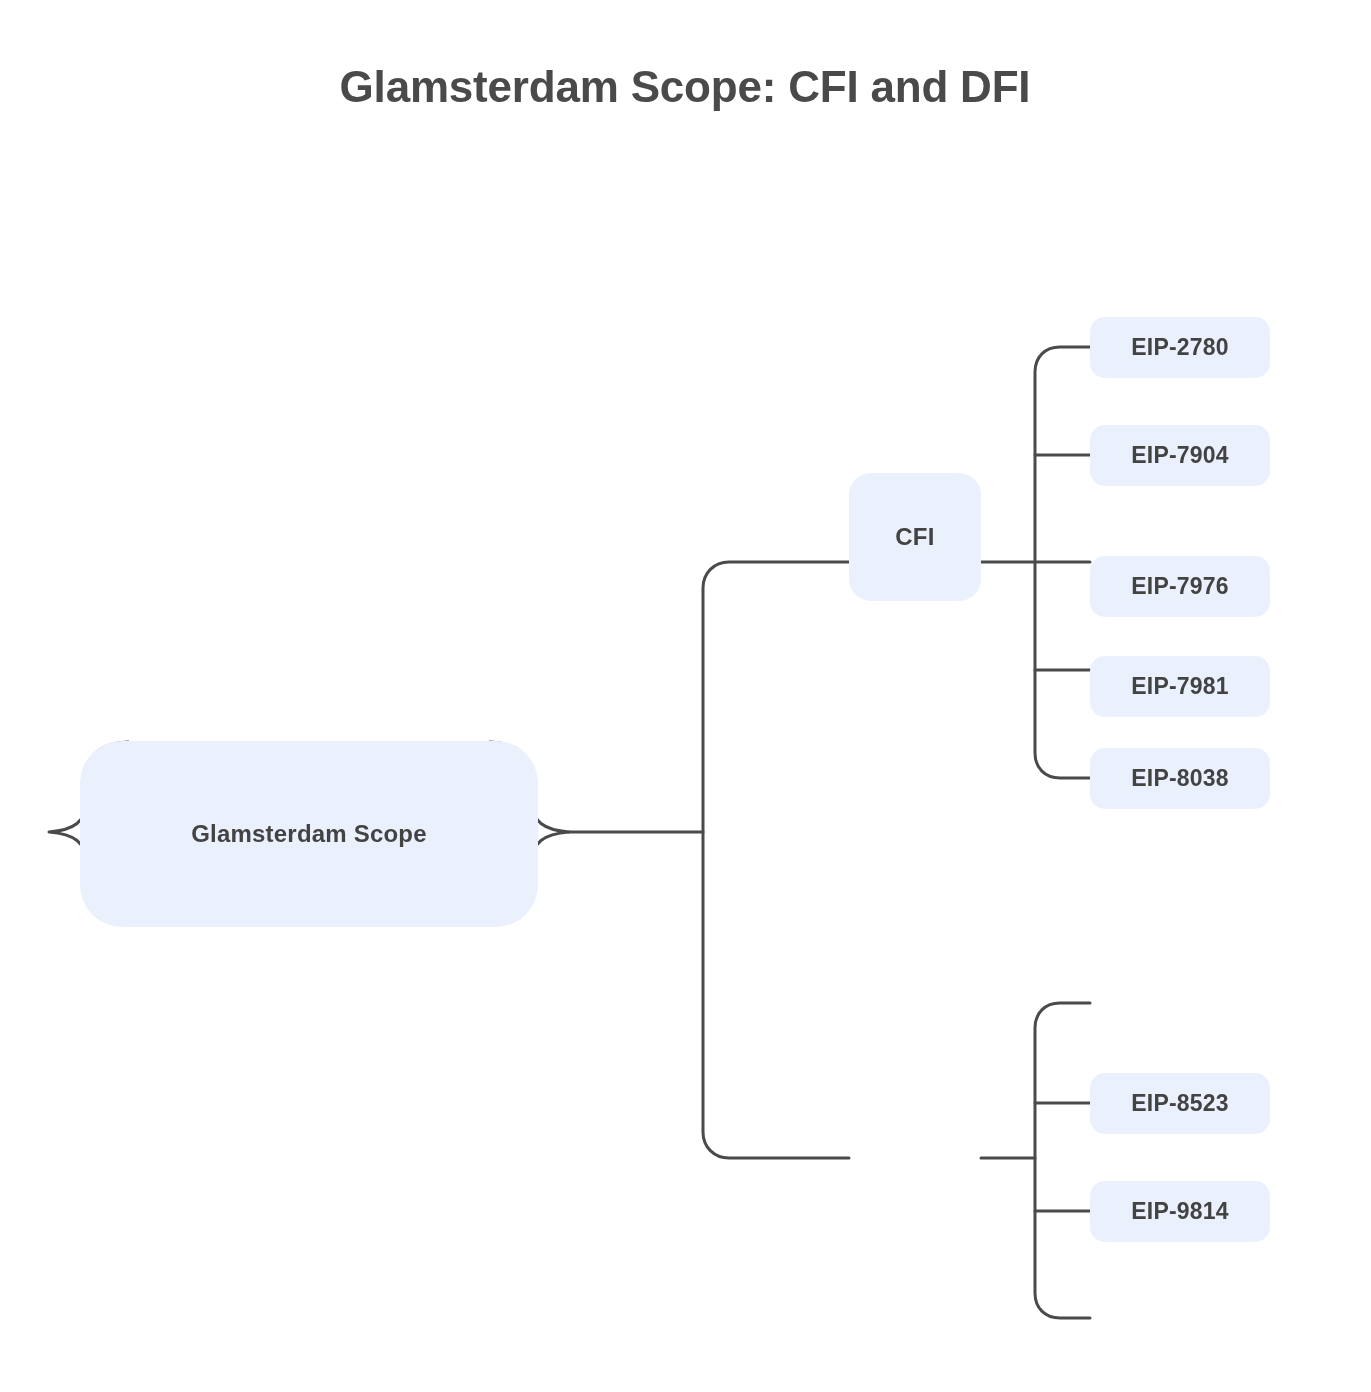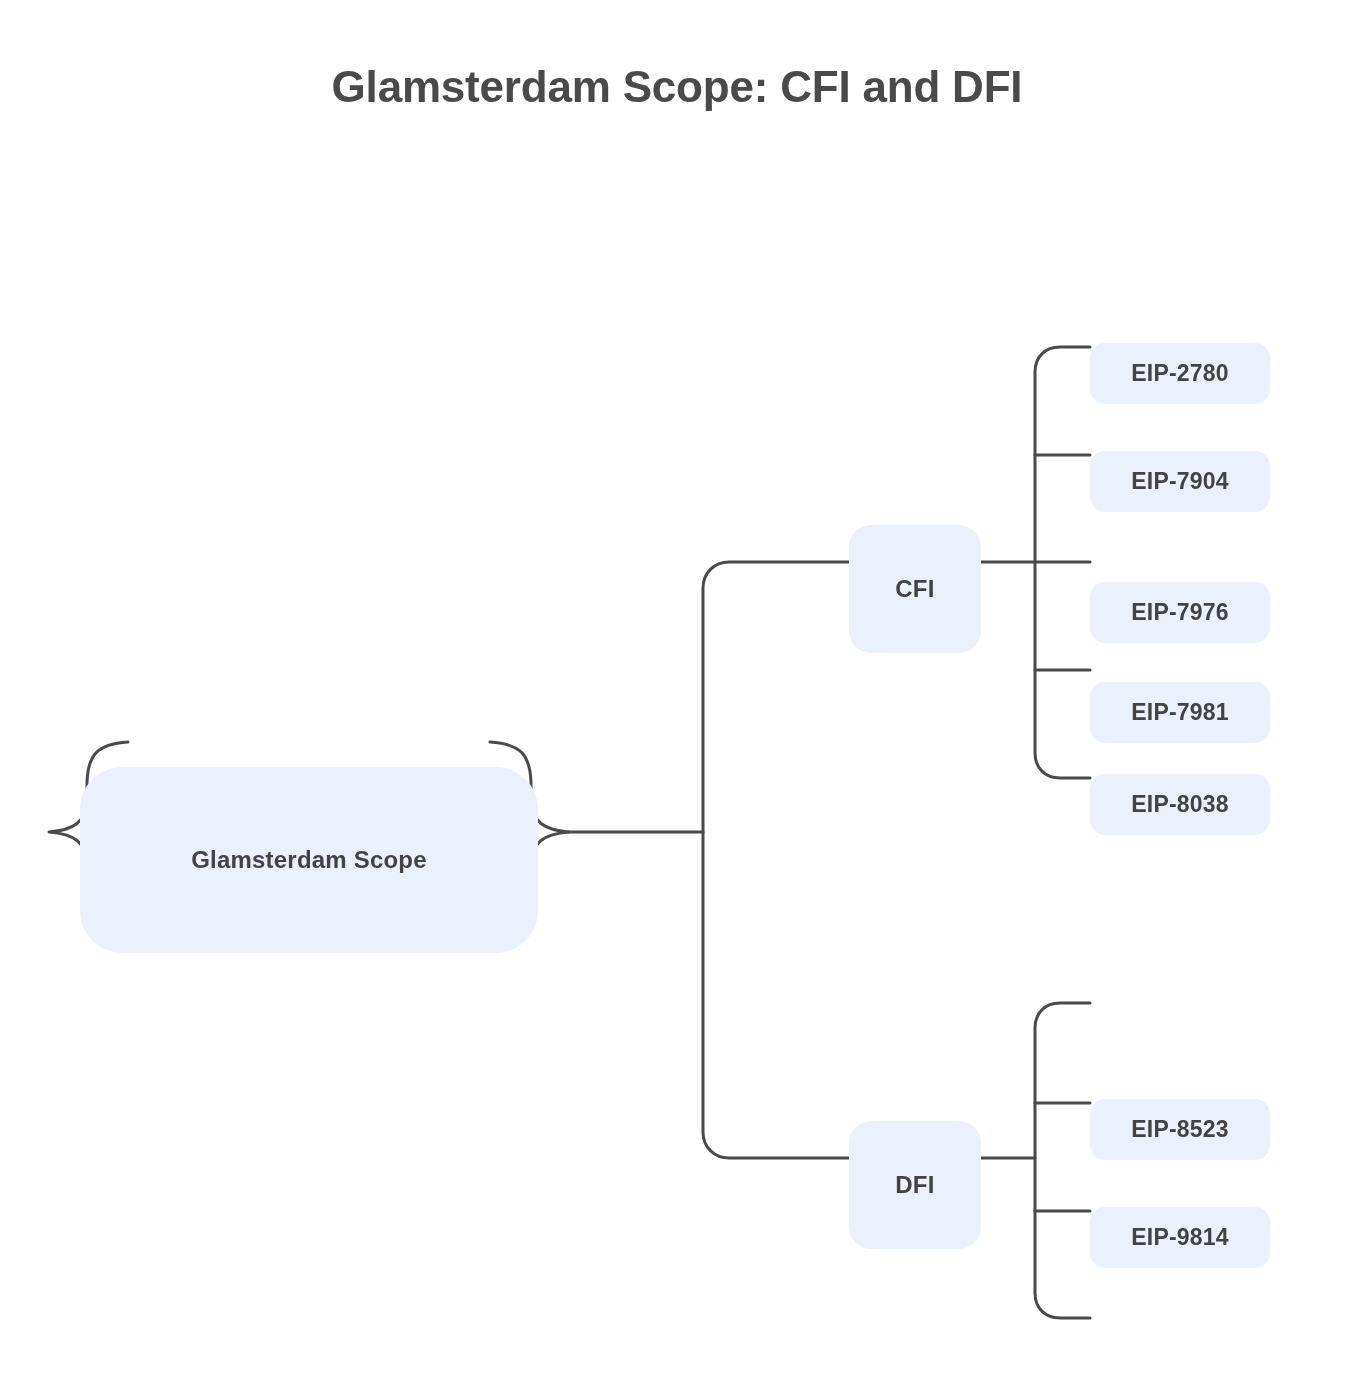--- a/index.html
+++ b/index.html
@@ -19,21 +19,21 @@
   #canvas {
     position: relative;
     width: 1371px;
     height: 1392px;
     background: #ffffff;
   }
 
   
   .diagram-title {
     position: absolute;
-    left: 0;
+    left: 8px;
     top: 62px;
     width: 1354px;
     text-align: center;
     font-family: "Liberation Sans", sans-serif;
     font-size: 44px;
     font-weight: bold;
     color: #4a4a4a;
     letter-spacing: -0.2px;
     white-space: nowrap;
   }
@@ -53,21 +53,20 @@
     position: absolute;
     box-sizing: border-box;
     display: flex;
     align-items: center;
     justify-content: center;
     font-family: "Liberation Sans", sans-serif;
     font-weight: bold;
     color: #434343;
     background: #eaf1fd;
     white-space: nowrap;
-    margin-top: 26px;
   }
 
   .node-root {
     left: 80px;
     top: 741px;
     width: 458px;
     height: 186px;
     border-radius: 42px;
     font-size: 24px;
     letter-spacing: 0.2px;
@@ -75,21 +74,21 @@
   }
 
   .node-branch {
     width: 132px;
     height: 128px;
     border-radius: 22px;
     font-size: 24px;
     letter-spacing: 0.3px;
     z-index: 3;
   }
-  .node-branch-cfi { left: 849px; top: 499px; }
+  .node-branch-cfi { left: 849px; top: 473px; }
   .node-branch-dfi { left: 849px; top: 1095px; }
 
   .node-leaf {
     left: 1090px;
     width: 180px;
     height: 61px;
     border-radius: 15px;
     font-size: 23px;
     letter-spacing: 0.2px;
     z-index: 3;
@@ -150,21 +149,20 @@
       <path d="M 981 1158 L 1035 1158"></path>
       <path d="M 1035 1103 L 1090 1103"></path>
       <path d="M 1035 1211 L 1090 1211"></path>
     </g>
   </svg>
 
   <div class="node node-root">Glamsterdam Scope</div>
 
   <div class="node node-branch node-branch-cfi">CFI</div>
 
-  <div class="node node-branch node-branch-dfi">DFI</div>
 
   <div class="node node-leaf" style="top:317px">EIP-2780</div>
   <div class="node node-leaf" style="top:425px">EIP-7904</div>
   <div class="node node-leaf" style="top:556px">EIP-7976</div>
   <div class="node node-leaf" style="top:656px">EIP-7981</div>
   <div class="node node-leaf" style="top:748px">EIP-8038</div>
 
   <div class="node node-leaf" style="top:1073px">EIP-8523</div>
   <div class="node node-leaf" style="top:1181px">EIP-9814</div>
 

